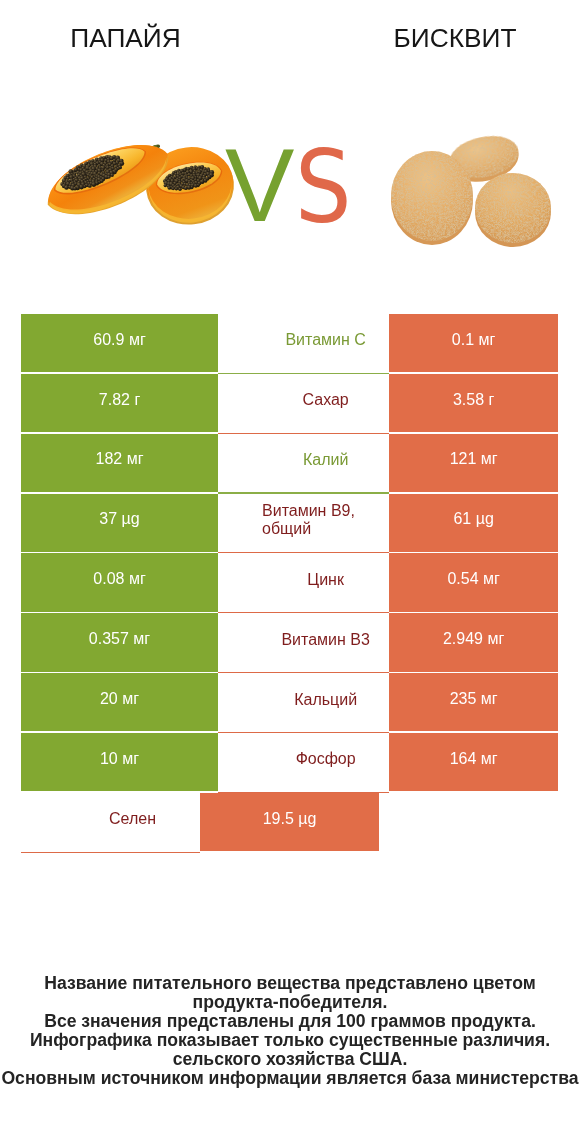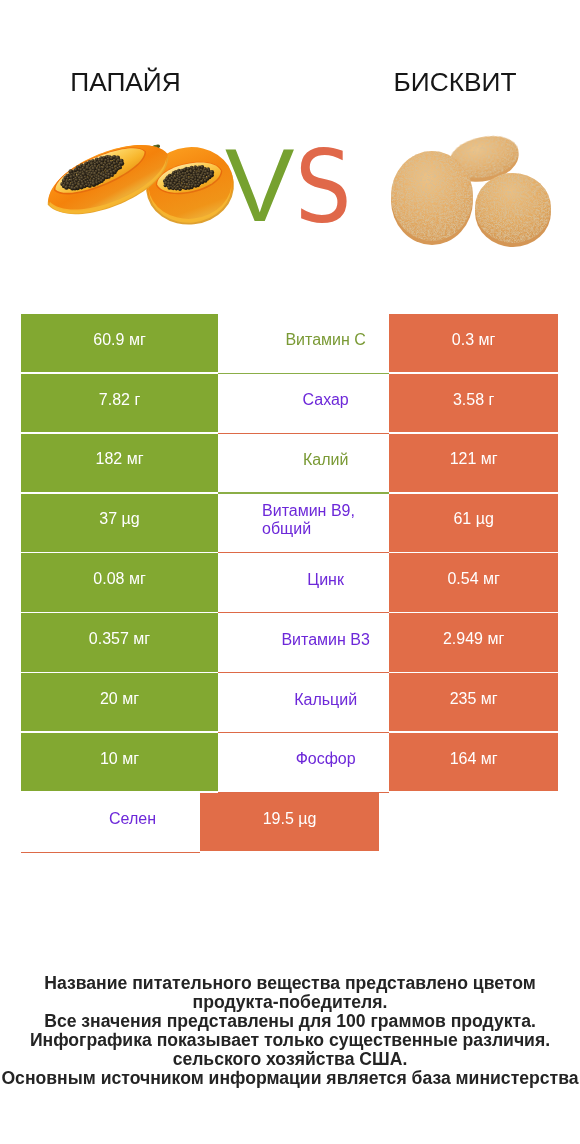--- a/index.html
+++ b/index.html
@@ -5,21 +5,21 @@
 <style>
   html,body{margin:0;padding:0;background:#fff;}
   body{width:580px;height:1144px;overflow:hidden;
        font-family:"DejaVu Sans Condensed","DejaVu Sans",sans-serif;
        -webkit-font-smoothing:antialiased;}
   .page{position:relative;width:580px;height:1144px;background:#fff;}
 
   .hdr{position:absolute;left:0;top:0;width:580px;height:60px;}
   .hdr .t{position:absolute;top:25px;font-size:26.3px;line-height:26px;color:#161616;
           text-transform:uppercase;white-space:nowrap;
-          font-family:"Liberation Sans",sans-serif;font-weight:400;margin-top:44px;}
+          font-family:"Liberation Sans",sans-serif;font-weight:400;}
   .hdr .t.l{left:0;width:251px;text-align:center;}
   .hdr .t.r{left:330px;width:250px;text-align:center;}
 
   .hero{position:absolute;left:0;top:0;width:580px;height:300px;}
   .imgL{position:absolute;left:40px;top:126px;z-index:3;}
   .imgR{position:absolute;left:381px;top:130px;z-index:3;}
   .vs{position:absolute;left:222px;top:136px;z-index:2;width:136px;height:92px;
       line-height:92px;font-weight:400;letter-spacing:0;text-align:left;white-space:nowrap;}
   .vs .v{color:#76a12f;font-family:"Liberation Sans",sans-serif;font-size:104px;
          position:absolute;left:3px;top:3px;}
@@ -32,21 +32,21 @@
         font-family:"Liberation Sans",sans-serif;
         font-size:16px;font-weight:400;letter-spacing:0;
         padding-bottom:7px;box-sizing:border-box;}
   .cL{width:209px;background:#82a831;color:#fff;}
   .cR{width:179px;background:#e16d48;color:#fff;}
   .cM{width:179px;background:#fff;font-weight:400;font-size:16px;
       box-sizing:border-box;height:59.87px;position:relative;padding-left:44px;}
   .cM::after{content:"";position:absolute;left:0;right:0;bottom:0;height:1.1px;}
   .cM.green{color:#7a9a35;}
   .cM.green::after{background:#8bae47;}
-  .cM.orange{color:#6d28d9;}
+  .cM.orange{color:#7f1d1d;}
   .cM.orange::after{background:#dd6a48;}
 
 
   .foot{position:absolute;left:0;top:974px;width:580px;text-align:center;
         font-family:"Liberation Sans",sans-serif;
         font-size:17.6px;line-height:19.05px;color:#242424;}
   .foot div{white-space:nowrap;font-weight:bold;}
 </style>
 </head>
 <body>
@@ -453,21 +453,21 @@
     <ellipse cx="132" cy="82" rx="38" ry="35" fill="#d49655"></ellipse>
     <ellipse cx="132" cy="78" rx="38" ry="35" fill="url(#bR)" filter="url(#bgr3)"></ellipse>
   </g>
 </svg></div>
   </div>
 
   <div class="tbl">
       <div class="row">
         <div class="cell cL">60.9 мг</div>
         <div class="cell cM green">Витамин С</div>
-        <div class="cell cR">0.3 мг</div>
+        <div class="cell cR">0.1 мг</div>
       </div>
       <div class="row">
         <div class="cell cL">7.82 г</div>
         <div class="cell cM orange">Сахар</div>
         <div class="cell cR">3.58 г</div>
       </div>
       <div class="row">
         <div class="cell cL">182 мг</div>
         <div class="cell cM green">Калий</div>
         <div class="cell cR">121 мг</div>

